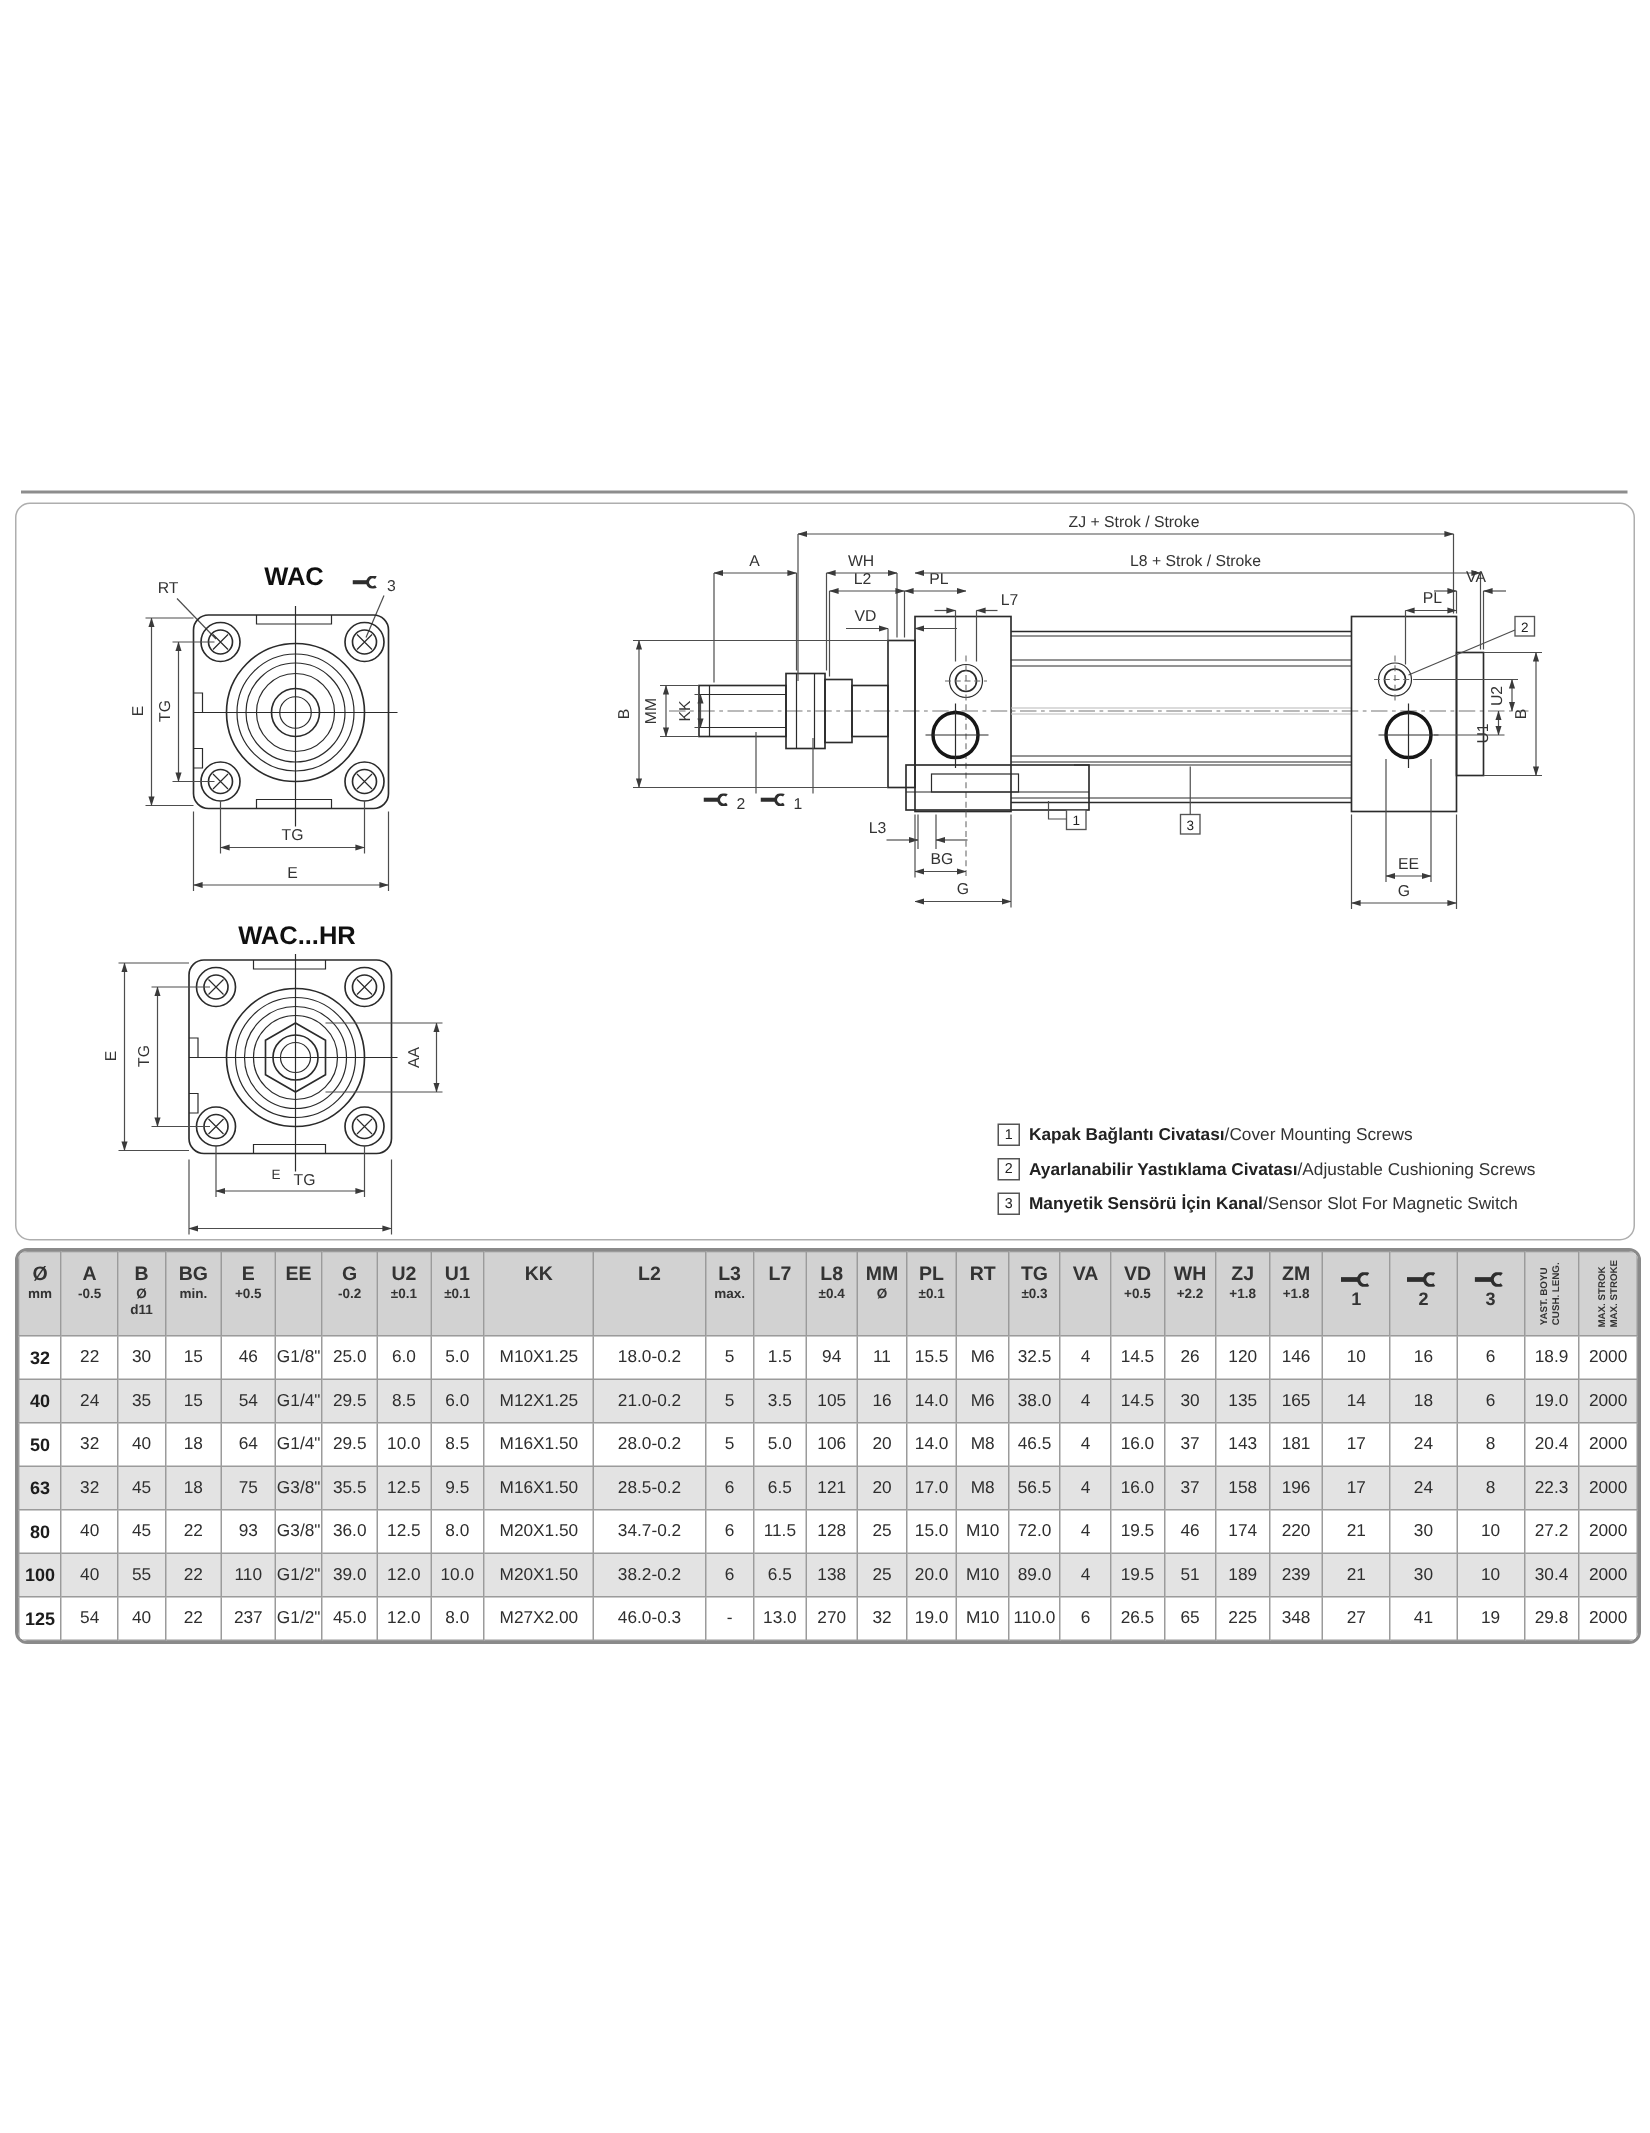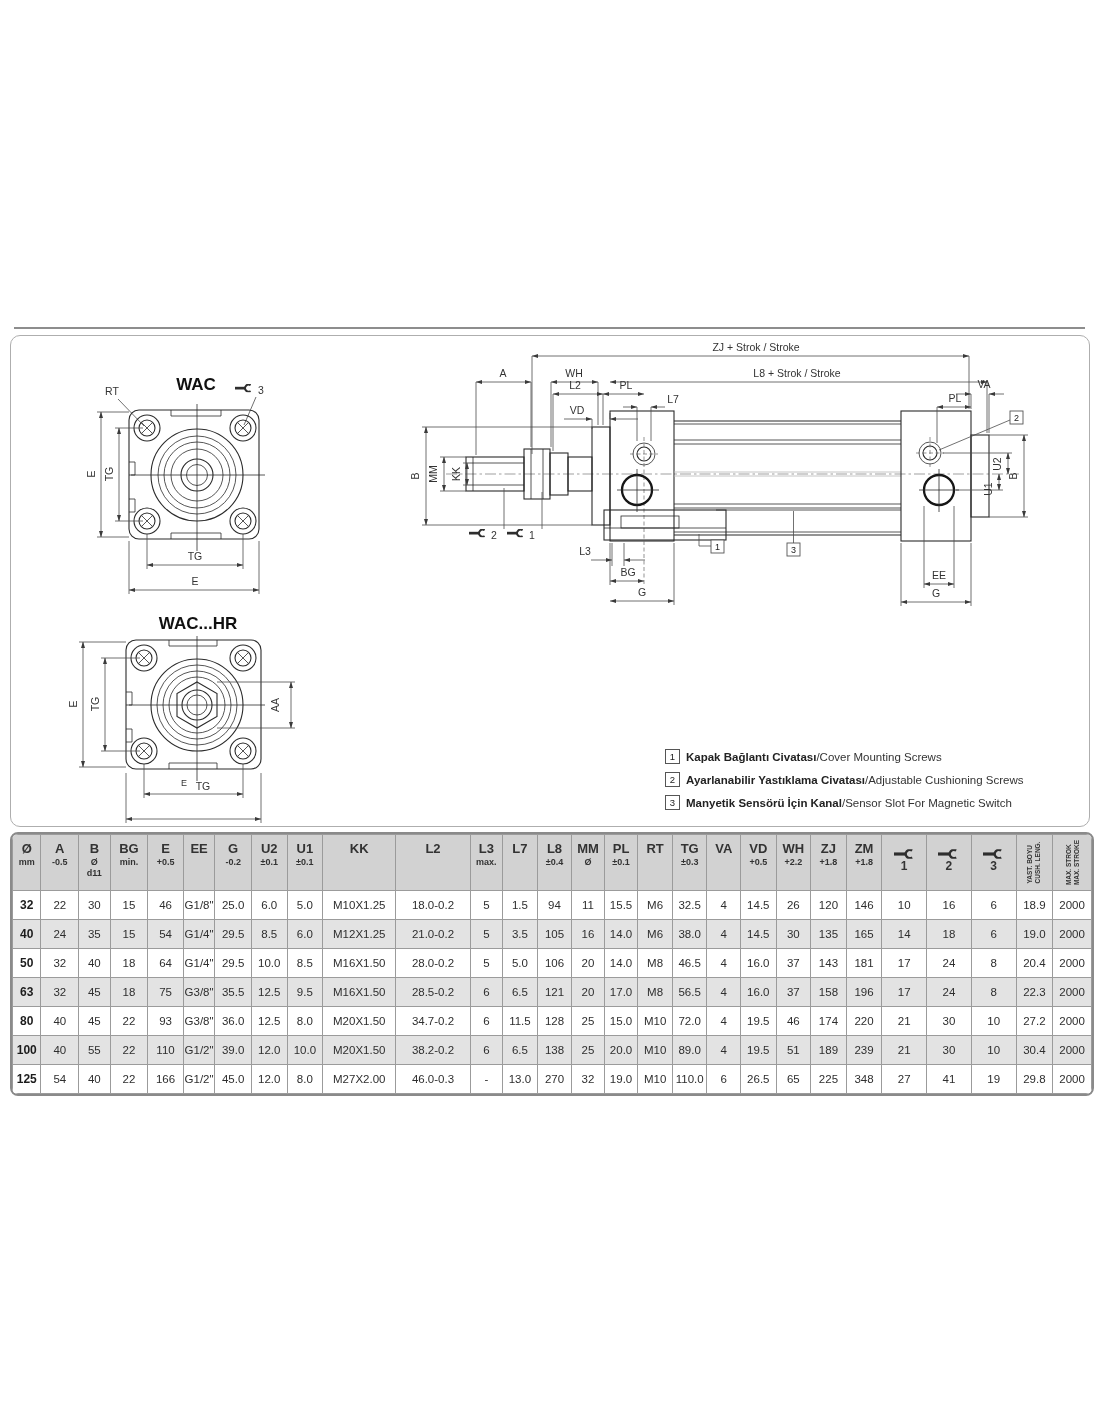--- a/index.html
+++ b/index.html
@@ -633,21 +633,21 @@
             <td>30</td>
             <td>10</td>
             <td>30.4</td>
             <td>2000</td>
           </tr>
           <tr>
             <td class="dia">125</td>
             <td>54</td>
             <td>40</td>
             <td>22</td>
-            <td>166</td>
+            <td>237</td>
             <td>G1/2"</td>
             <td>45.0</td>
             <td>12.0</td>
             <td>8.0</td>
             <td>M27X2.00</td>
             <td>46.0-0.3</td>
             <td>-</td>
             <td>13.0</td>
             <td>270</td>
             <td>32</td>

